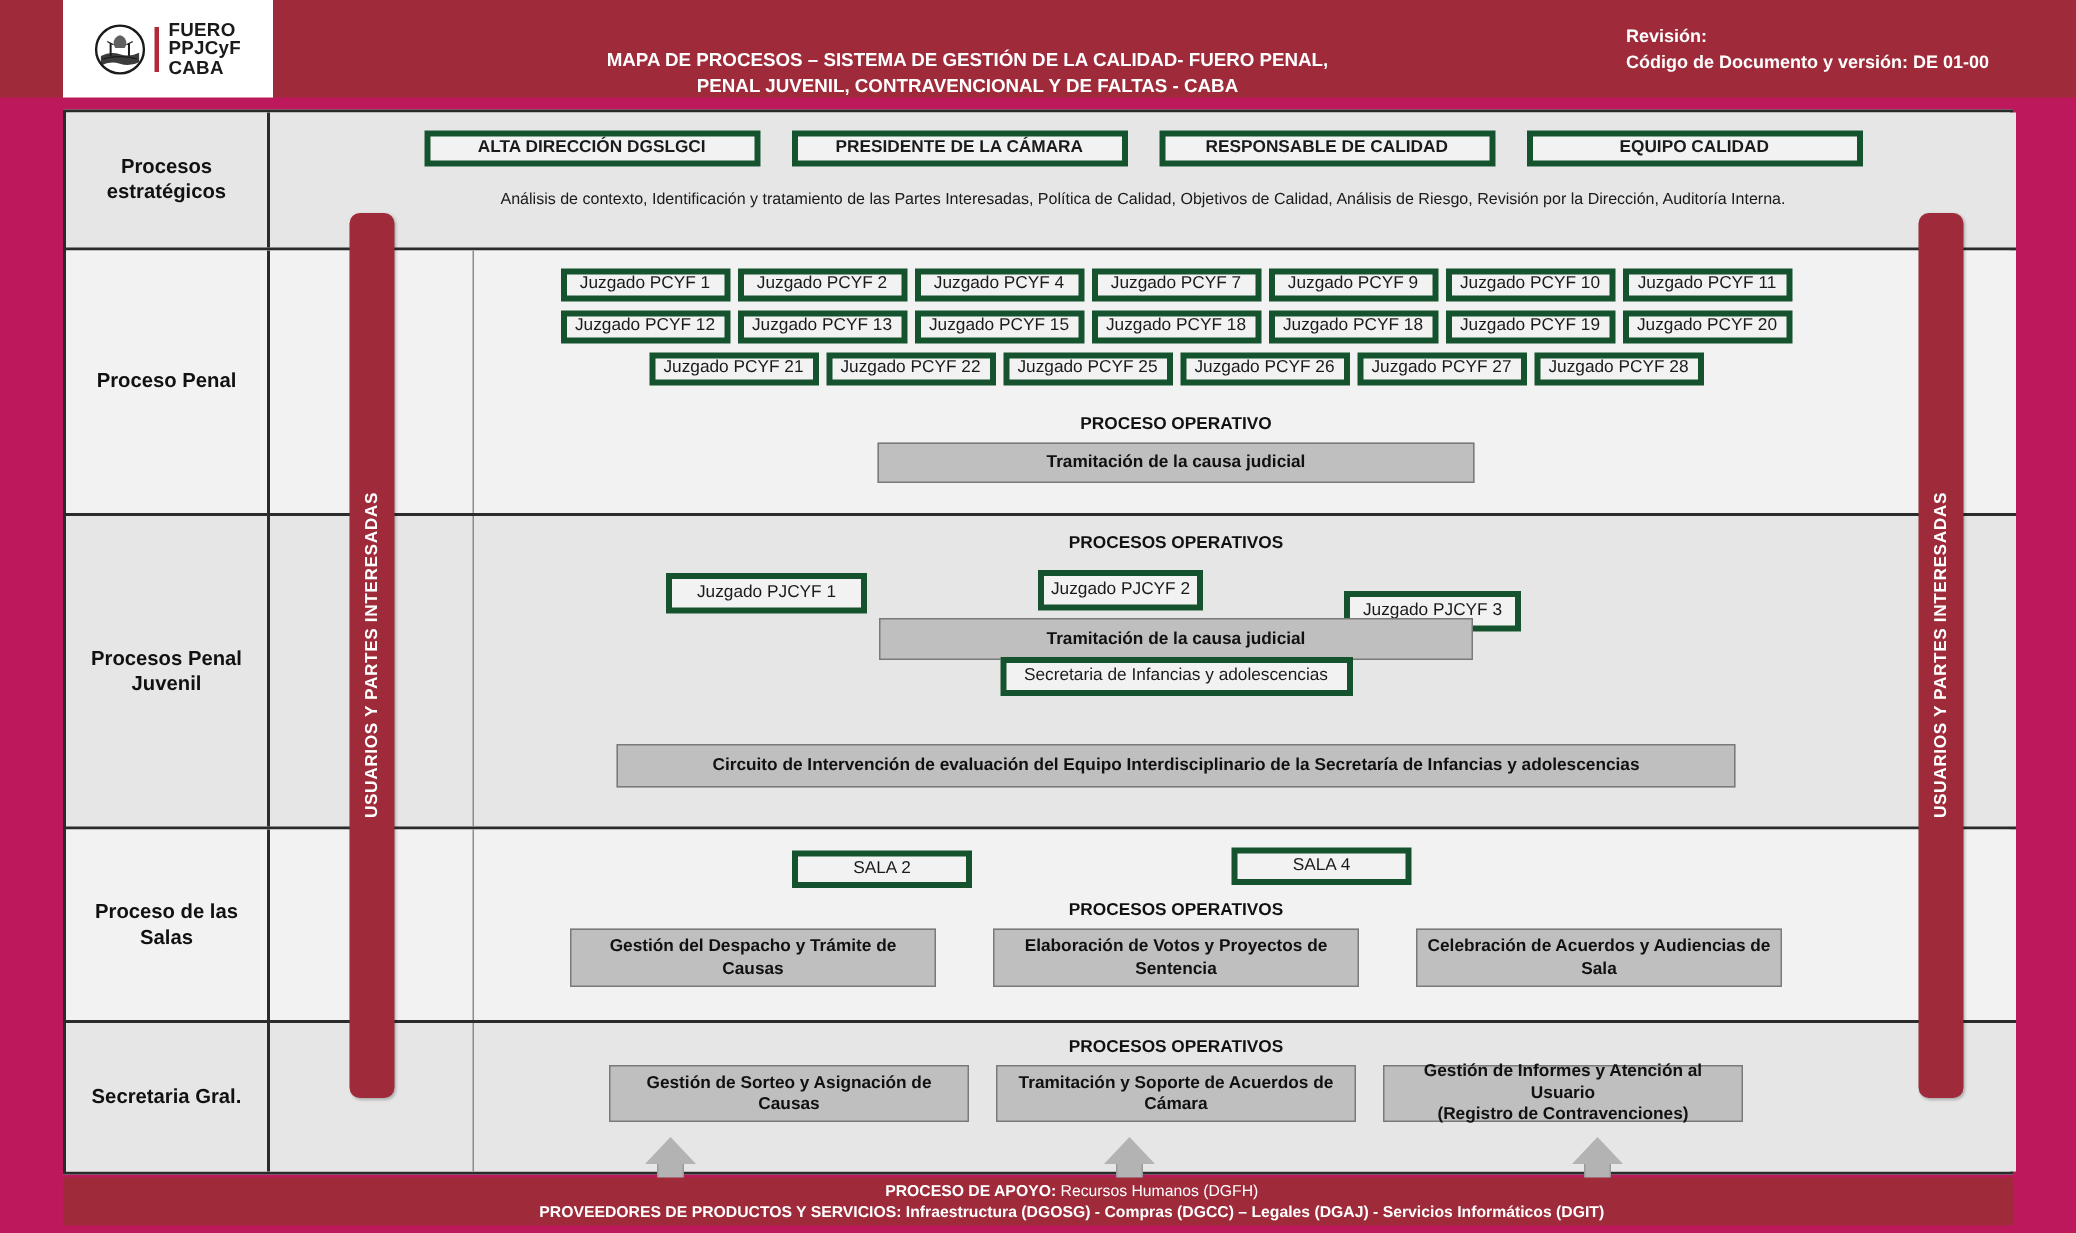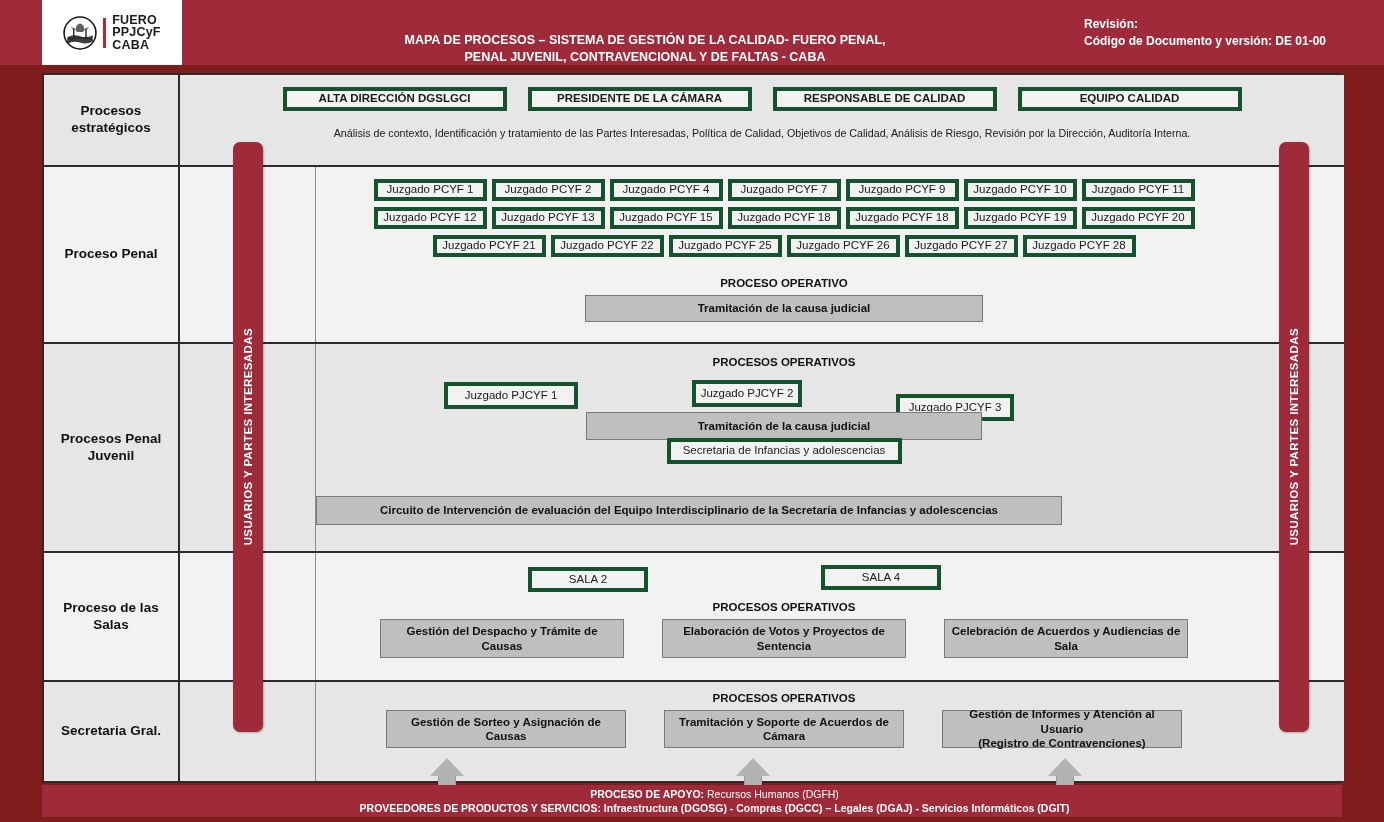--- a/index.html
+++ b/index.html
@@ -5,21 +5,21 @@
   * { box-sizing: border-box; }
   html, body {
     margin: 0; padding: 0;
     background: #ffffff;
     font-family: "Liberation Sans", sans-serif;
   }
   #page {
     position: relative;
     width: 1384px;
     height: 822px;
-    background: #7f1d1d;
+    background: #be185d;
     overflow: hidden;
   }
 
   
   .header {
     position: absolute;
     left: 0; top: 0;
     width: 1384px; height: 65px;
     background: #9e2a3a;
     display: flex;
@@ -171,39 +171,39 @@
     display: flex; justify-content: center;
   }
   .juv-op .boxgray { width: 396px; height: 28px; }
   .juv-sec {
     position: absolute; left: 0; top: 94px; width: 100%;
     display: flex; justify-content: center;
   }
   .juv-sec .boxline { width: 235px; height: 26px; }
   .juv-circ {
     position: absolute; left: 0; top: 152px; width: 100%;
-    display: flex; 
+    display: flex; justify-content: center;
   }
   .juv-circ .boxgray { width: 746px; height: 29px; }
 
   
   .salas-top { position: absolute; left: 0; top: 12px; width: 100%; }
   .salas-top .boxline { position: absolute; height: 25px; width: 120px; }
   .salas-caption { position: absolute; left: 0; top: 48px; width: 100%; }
   .salas-ops {
     position: absolute; left: 0; top: 66px; width: 100%;
     display: flex; justify-content: center; gap: 38px;
   }
   .salas-ops .boxgray { width: 244px; height: 39px; }
 
   
   .sec-caption { position: absolute; left: 0; top: 10px; width: 100%; }
   .sec-ops {
     position: absolute; left: 0; top: 28px; width: 100%;
-    display: flex; justify-content: center; gap: 38px;
+    display: flex; justify-content: center; gap: 18px;
   }
   .sec-ops .boxgray { width: 240px; height: 38px; }
 
   
   .vbar {
     position: absolute;
     width: 30px;
     background: #9e2a3a;
     border-radius: 7px;
     color: #ffffff;

